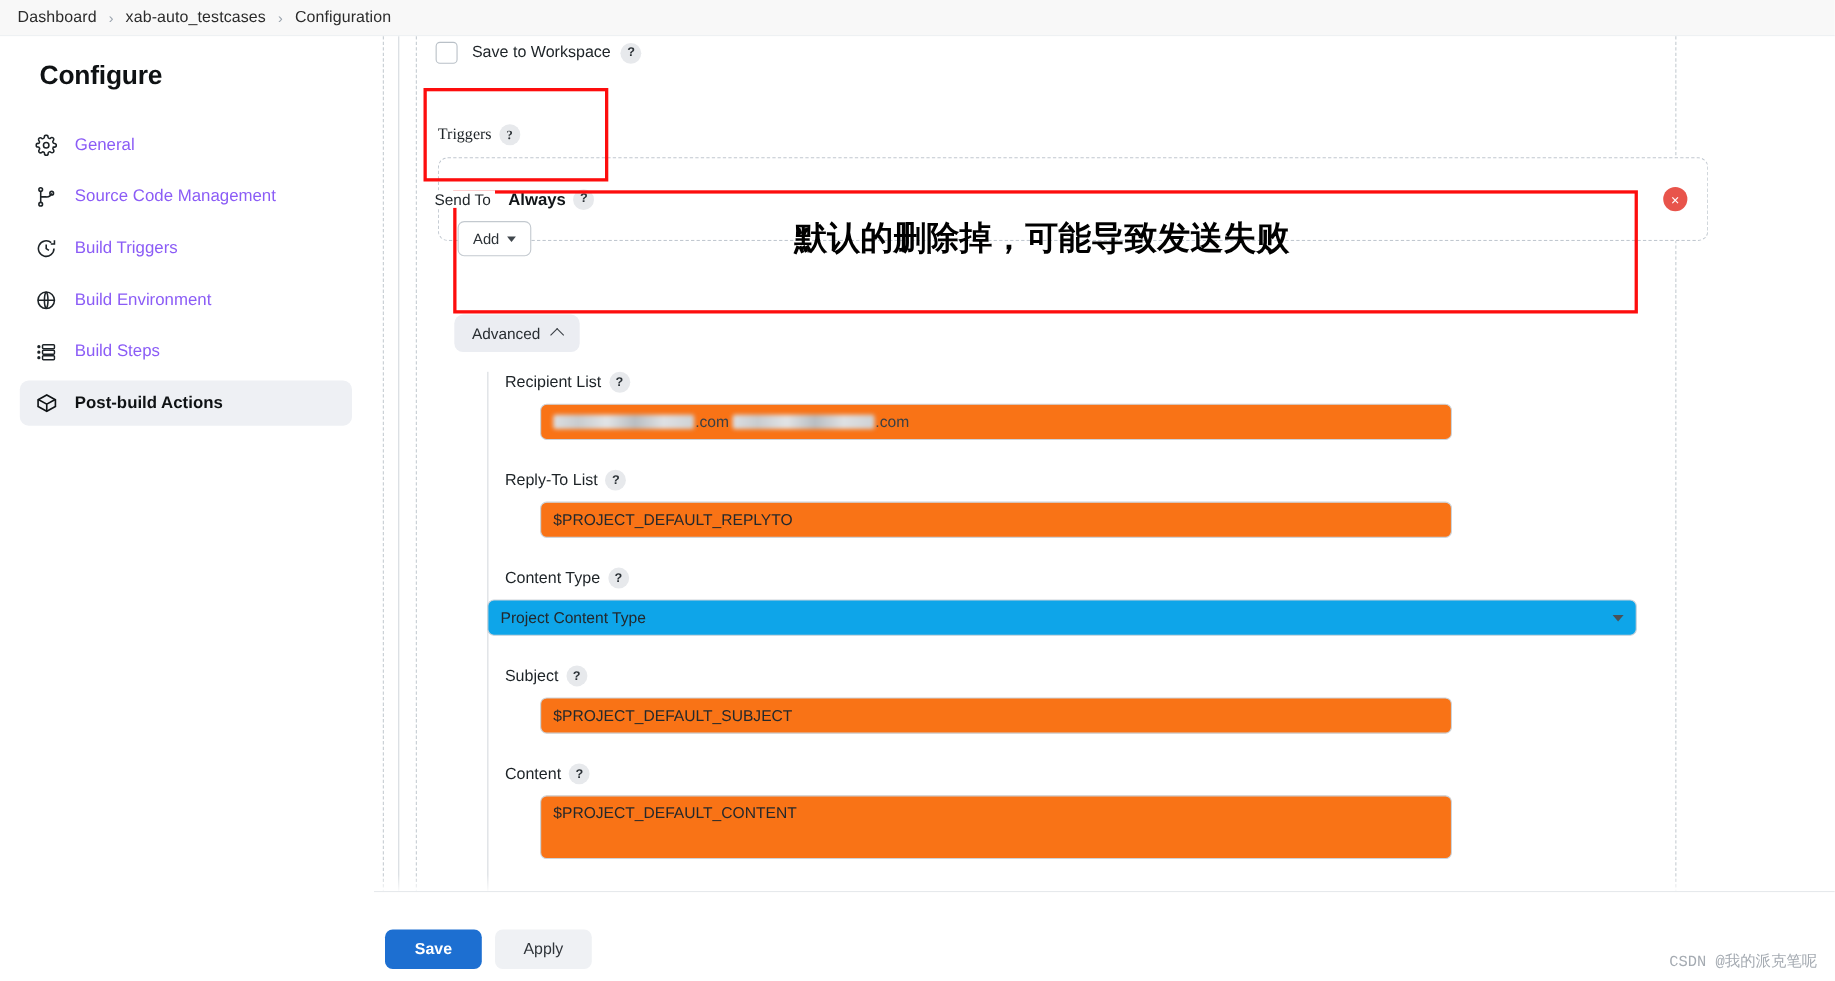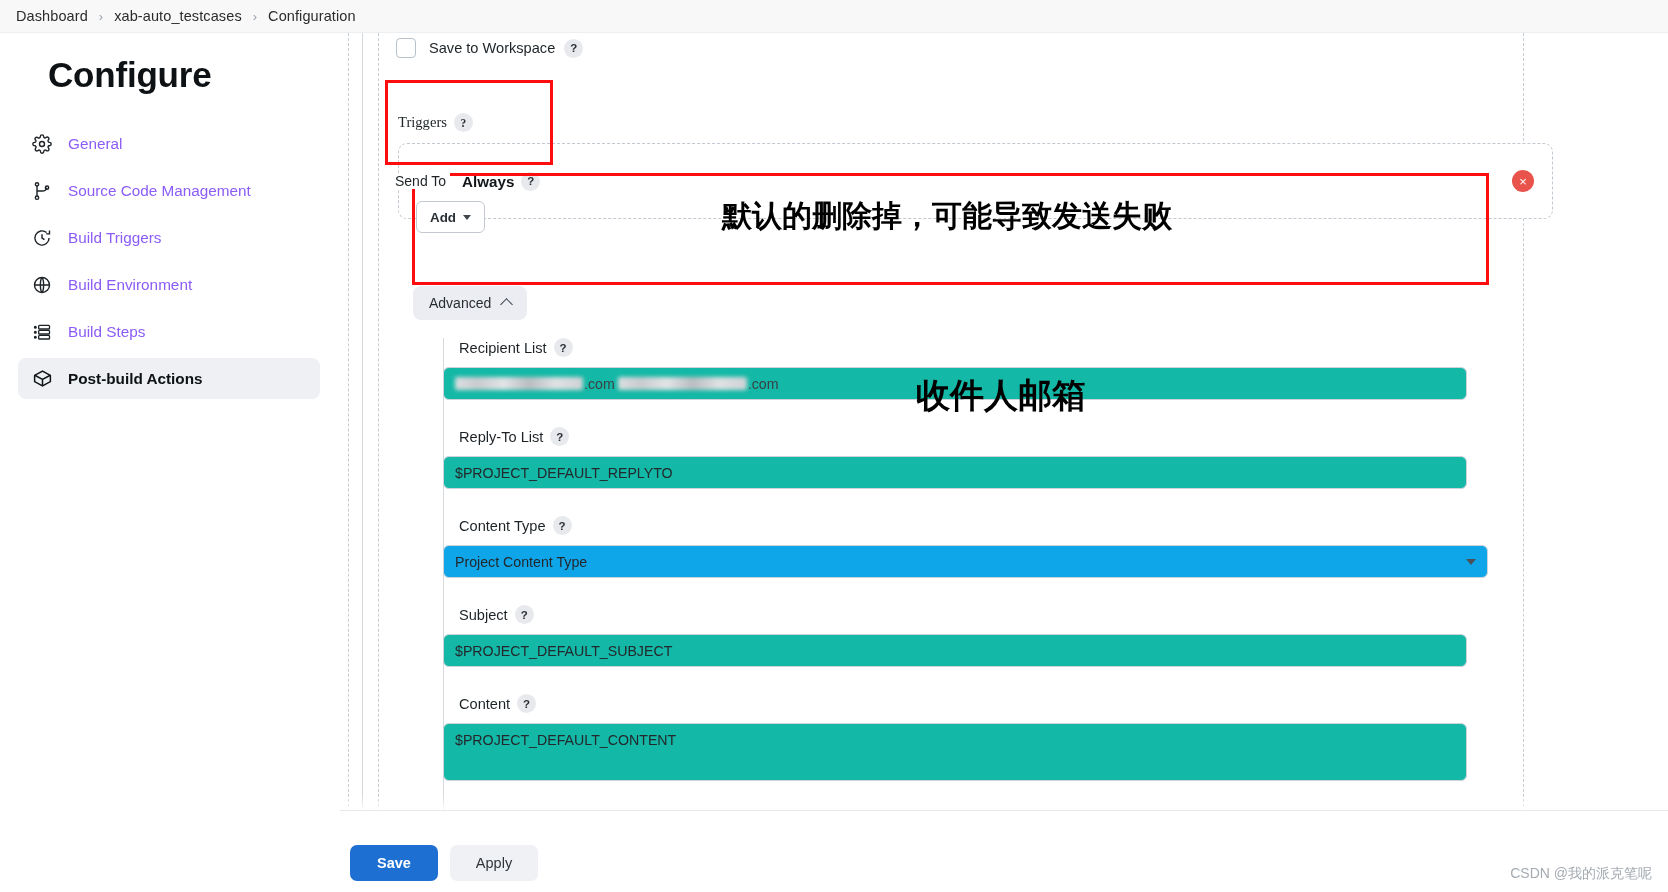--- a/index.html
+++ b/index.html
@@ -40,24 +40,24 @@
 
   
   .sidebar {
     position: absolute;
     top: 33px; left: 0;
     width: 340px; height: 859px;
     background: #ffffff;
     padding: 22px 0 0 0;
   }
   .sidebar-title {
-    font-size: 35px;
+    font-size: 24px;
     font-weight: bold;
     color: #0f1214;
-    padding-left: 48px;
+    padding-left: 36px;
     margin-bottom: 28px;
     letter-spacing: -0.2px;
   }
   .side-item {
     display: flex;
     align-items: center;
     height: 41px;
     margin: 0 20px 6px 18px;
     padding-left: 13px;
     border-radius: 8px;
@@ -189,21 +189,21 @@
     position: absolute;
     left: 76px; top: 168px;
     height: 32px;
     min-width: 67px;
     padding: 0 13px;
     border: 1.4px solid #c3c9cf;
     border-radius: 6px;
     background: #fff;
     display: flex; align-items: center; justify-content: center;
     gap: 7px;
-    font-size: 13.4px; font-weight: bold; color: #2b3136;
+    font-size: 13.4px; font-weight: normal; color: #2b3136;
     cursor: pointer;
   }
   .caret-down {
     width: 0; height: 0;
     border-left: 4.5px solid transparent;
     border-right: 4.5px solid transparent;
     border-top: 5.5px solid #40464c;
   }
 
   
@@ -240,30 +240,31 @@
     border-left: 1.5px solid #d6dadf;
   }
   .form-group { margin-bottom: 27px; }
   .form-group > .glabel {
     font-size: 14.6px; color: #1d2327;
     display: flex; align-items: center;
     margin-bottom: 10px;
     padding-left: 16px;
   }
   .text-input {
-    width: 1024px;
+    width: 829px;
     height: 33px;
     border: 1.2px solid #cdd3d9;
     border-radius: 6px;
-    background: #14b8a6;
+    background: #f97316;
     font-size: 14.2px;
     color: #23282c;
     padding: 0 11px;
     display: flex; align-items: center;
     font-family: "Liberation Sans", sans-serif;
+    margin-left: 48px;
   }
   .text-input.tall { height: 36px; }
   .select-input {
     width: 1045px;
     height: 33px;
     border: 1.2px solid #cdd3d9;
     border-radius: 6px;
     background: #0ea5e9;
     font-size: 14.2px;
     color: #23282c;
@@ -333,21 +334,21 @@
     color: #30353a;
     font-size: 14.5px;
     display: flex; align-items: center; justify-content: center;
     cursor: pointer;
   }
   .watermark {
     position: absolute;
     right: 16px; bottom: 9px;
     font-size: 14px;
     color: #a5abb2;
-    font-family: Liberation Sans, sans-serif;
+    font-family: Liberation Mono, monospace;
     white-space: nowrap;
   }
   .fade-bottom {
     position: absolute;
     left: 340px; top: 795px;
     width: 1328px; height: 20px;
     background: linear-gradient(to bottom, rgba(255,255,255,0), #ffffff 85%);
     pointer-events: none;
   }
 </style>
@@ -533,21 +534,20 @@
 
     </div>
   </div>
 
   <div class="red-box" style="left:385px; top:80px; width:168px; height:85px;"></div>
 
   <div class="red-box" style="left:412px; top:173px; width:1077px; height:112px;"></div>
 
   <div class="red-text" style="left:722px; top:196px; font-size:30px;">默认的删除掉，可能导致发送失败</div>
 
-  <div class="red-text" style="left:916px; top:373px; font-size:34px;">收件人邮箱</div>
 
   <div class="fade-bottom"></div>
   <div class="bottom-bar">
     <div class="save-btn">Save</div>
     <div class="apply-btn">Apply</div>
   </div>
   <div class="watermark">CSDN @我的派克笔呢</div>
 
 </div>
 

